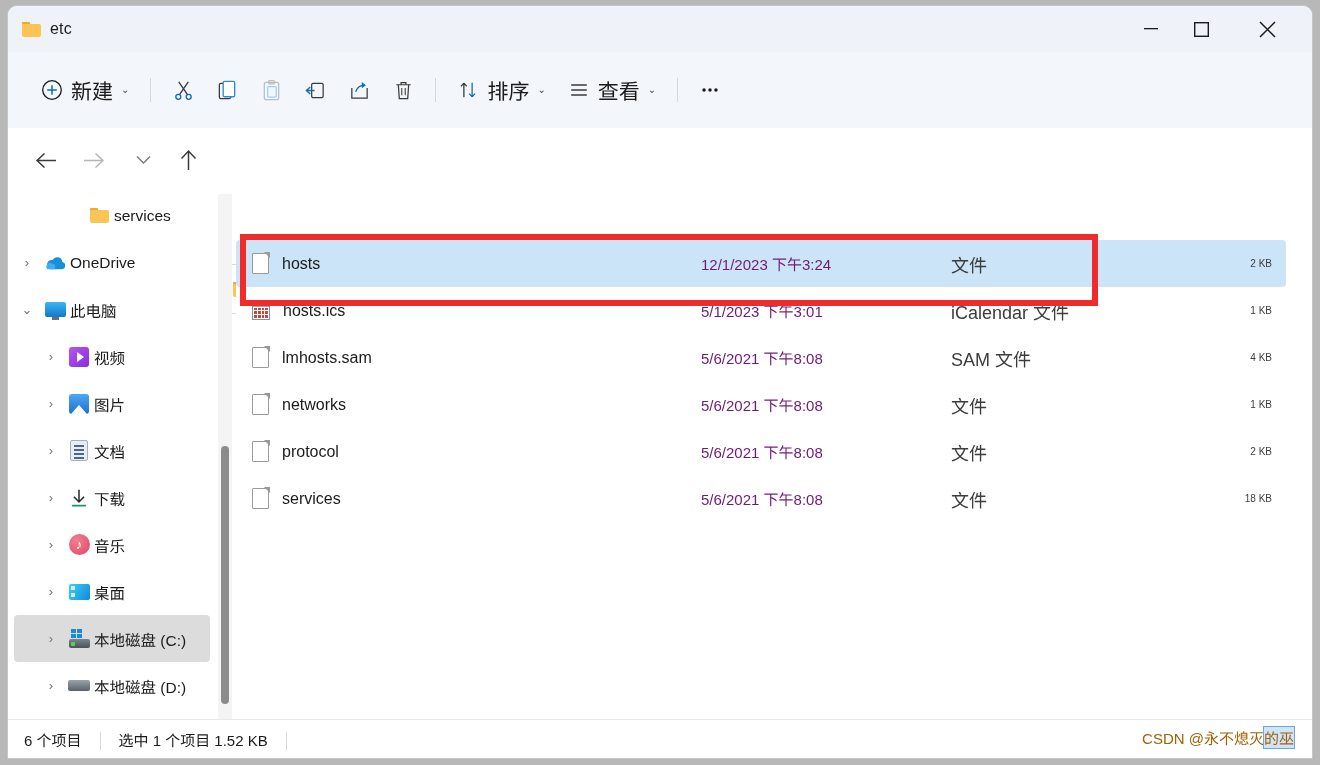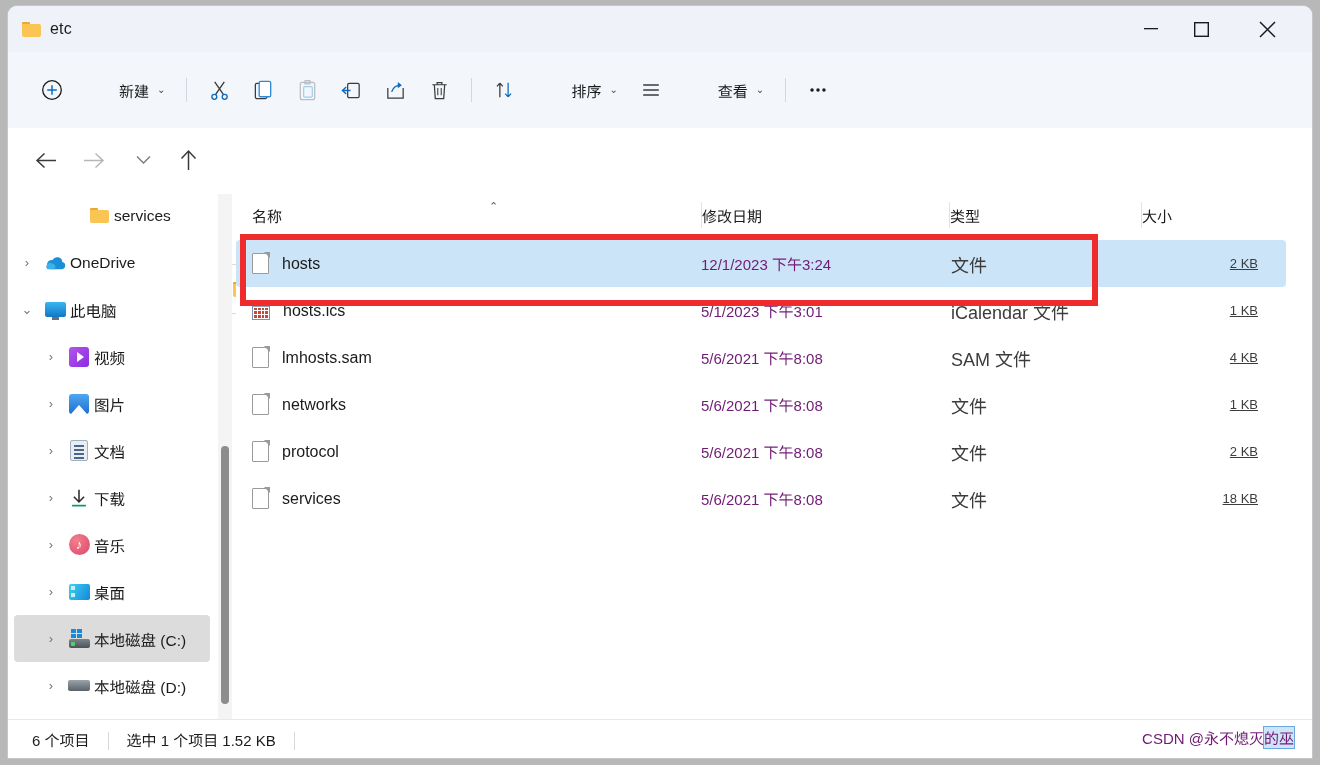--- a/index.html
+++ b/index.html
@@ -70,21 +70,21 @@
   .tb-item {
     height: 38px; display: flex; align-items: center;
     gap: 8px; padding: 0 11px; border-radius: 5px;
     color: #1b1b1b; font-size: 15px; white-space: nowrap;
   }
   .tb-item.icononly { padding: 0; width: 44px; justify-content: center; }
   .tb-sep {
     width: 1px; height: 24px; background: #d3d8de; margin: 0 10px; flex: none;
   }
   .chev { color: #4a4a4a; font-size: 10px; line-height: 1; }
-  .tb-label { font-size: 15px; margin-left: 48px; }
+  .tb-label { font-size: 21px; }
 
   
   #navrow {
     position: absolute; left: 0; top: 122px;
     width: 100%; height: 64px; background: #ffffff;
   }
   .navbtn {
     position: absolute; top: 14px; width: 36px; height: 36px;
     display: flex; align-items: center; justify-content: center;
   }
@@ -288,22 +288,22 @@
   }
   .fc-date {
     position: absolute; left: 465px;
     font-size: 15px; color: #701a75; white-space: nowrap;
   }
   .fc-type {
     position: absolute; left: 715px;
     font-size: 18px; color: #3c3c3c; white-space: nowrap;
   }
   .fc-size {
-    position: absolute; right: 28px;
-    font-size: 13px; color: #3c3c3c; white-space: nowrap; text-decoration: underline;
+    position: absolute; right: 14px;
+    font-size: 10px; color: #3c3c3c; white-space: nowrap;
   }
   .file-ico { width: 17px; height: 21px; flex: none; position: relative; }
   .file-ico .sheet {
     position: absolute; inset: 0;
     background: #ffffff; border: 1px solid #9a9a9a; border-radius: 1px;
   }
   .file-ico .fold {
     position: absolute; right: -1px; top: -1px;
     width: 0; height: 0;
     border-left: 6px solid transparent; border-top: 6px solid #9a9a9a;
@@ -332,24 +332,24 @@
   
   #statusbar {
     position: absolute; left: 0; bottom: 0;
     width: 100%; height: 39px;
     background: #ffffff;
     border-top: 1px solid #e6e8ea;
     display: flex; align-items: center;
   }
   .st-text { font-size: 15px; color: #1b1b1b; white-space: nowrap; }
   .st-sep { width: 1px; height: 18px; background: #d6d9dc; margin: 0 18px; }
-  #status-left { display: flex; align-items: flex-end; padding-left: 24px; }
+  #status-left { display: flex; align-items: flex-end; padding-left: 16px; }
   #watermark {
     position: absolute; right: 18px; bottom: 10px;
-    font-size: 15px; color: #701a75; white-space: nowrap;
+    font-size: 15px; color: #a16207; white-space: nowrap;
     display: flex; align-items: baseline;
   }
   #wm-sel {
     background: #cfe4f7; outline: 1px solid #6aa9e0;
   }
 </style>
 </head>
 <body>
 
 <div id="window">
@@ -645,38 +645,20 @@
         </span>
       <span class="nav-lbl">本地磁盘 (D:)</span>
     </div>
   </div>
 
   <div id="navscroll-track"></div>
   <div id="navscroll-thumb"></div>
 
   <div id="filepane">
 
-    <div id="colheader">
-      <div class="colh" style="left:16px; width:450px;">
-        <span>名称</span>
-        <span class="div"></span>
-      </div>
-      <div class="colh" style="left:466px; width:248px;">
-        <span>修改日期</span>
-        <span class="div"></span>
-      </div>
-      <div class="colh" style="left:714px; width:192px;">
-        <span>类型</span>
-        <span class="div"></span>
-      </div>
-      <div class="colh" style="left:906px; width:150px;">
-        <span>大小</span>
-      </div>
-      <span id="sort-caret">⌃</span>
-    </div>
 
     <div class="frow selected" style="top:48px;">
       <span class="fc-name">
         <span class="file-ico">
             <span class="sheet"></span>
             <span class="fold"></span>
           </span>
         <span>hosts</span>
       </span>
       <span class="fc-date">12/1/2023 下午3:24</span>

